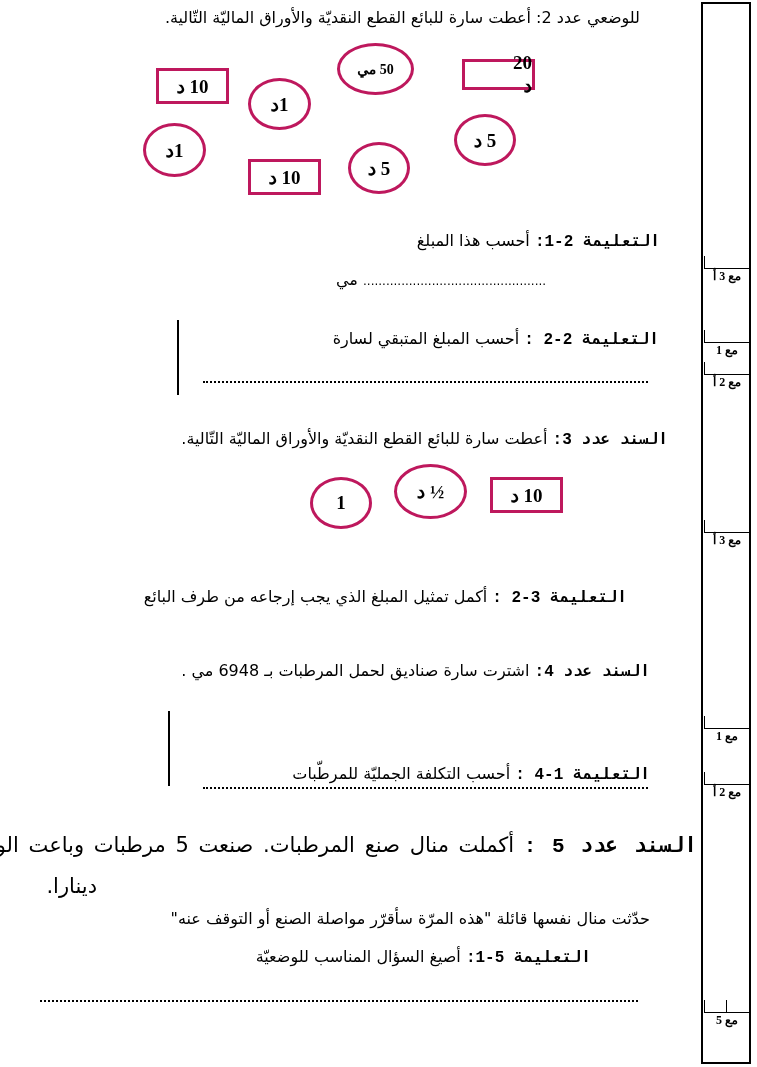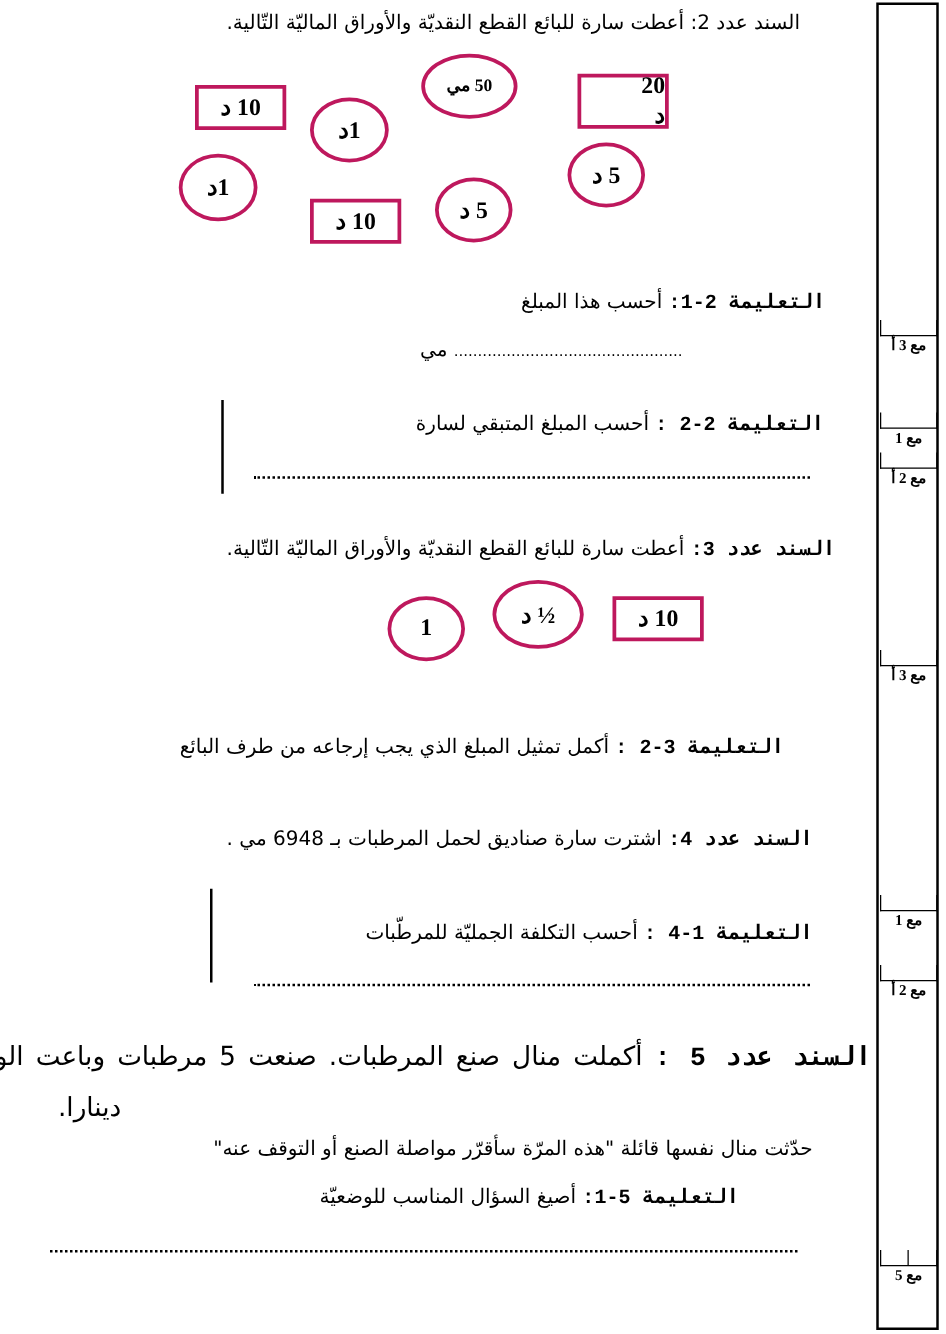--- a/index.html
+++ b/index.html
@@ -20,28 +20,28 @@
   .mark .box { position: absolute; left: 0; top: 0; width: 44px; height: 12px;
                border-left: 1px solid #000; border-right: 1px solid #000; border-bottom: 1px solid #000; }
   .mark .box.split::after { content: ""; position: absolute; left: 21px; top: 0; width: 1px; height: 12px; background: #000; }
   .mark .lbl { position: absolute; top: 13px; left: 0; width: 46px; text-align: center; direction: rtl;
                font-family: "Liberation Serif", serif; font-weight: bold; font-size: 12px; }
 </style>
 </head>
 <body>
 
 <div class="ar" style="right:117px; top:8px;">
-  <span>السند عدد 2:</span>
+  <span>للوضعي عدد 2:</span>
   <span>أعطت سارة للبائع القطع النقديّة والأوراق الماليّة التّالية.</span>
 </div>
 
 <div class="money" style="left:156px; top:68px; width:73px; height:36px;">10 د</div>
 <div class="money coin" style="left:248px; top:78px; width:63px; height:52px;">1د</div>
 <div class="money coin small" style="left:337px; top:43px; width:77px; height:52px;">50 مي</div>
-<div class="money" style="left:462px; top:59px; width:73px; height:44px;padding-left:40px;">20 د</div>
+<div class="money" style="left:462px; top:59px; width:73px; height:31px;padding-left:40px;">20 د</div>
 <div class="money coin" style="left:143px; top:123px; width:63px; height:54px;">1د</div>
 <div class="money" style="left:248px; top:159px; width:73px; height:36px;">10 د</div>
 <div class="money coin" style="left:348px; top:142px; width:62px; height:52px;">5 د</div>
 <div class="money coin" style="left:454px; top:114px; width:62px; height:52px;">5 د</div>
 
 <div class="ar" style="right:97px; top:231px;">
   <b>التعليمة 2-1:</b>
   <span>أحسب هذا المبلغ</span>
 </div>
 <div class="ar" style="left:336px; top:270px; direction:ltr;">
@@ -68,21 +68,21 @@
   <b>التعليمة 3-2 :</b>
   <span>أكمل تمثيل المبلغ الذي يجب إرجاعه من طرف البائع</span>
 </div>
 
 <div class="ar" style="right:107px; top:661px;">
   <b>السند عدد 4:</b>
   <span>اشترت سارة صناديق لحمل المرطبات بـ 6948 مي .</span>
 </div>
 
 <div class="vbar" style="left:168px; top:711px; height:75px;"></div>
-<div class="ar" style="right:107px; top:736px;">
+<div class="ar" style="right:107px; top:764px;">
   <b>التعليمة 1-4 :</b>
   <span>أحسب التكلفة الجمليّة للمرطّبات</span>
 </div>
 <div class="dots" style="left:203px; width:445px; top:787px;"></div>
 
 <div class="ar" style="right:60px; top:835px; font-size:21px; word-spacing:3px;">
   <b>السند عدد 5 :</b>
   <span>أكملت منال صنع المرطبات. صنعت 5 مرطبات وباعت الواحدة بـ 12</span>
 </div>
 <div class="ar" style="right:660px; top:876px; font-size:21px;">دينارا.</div>

